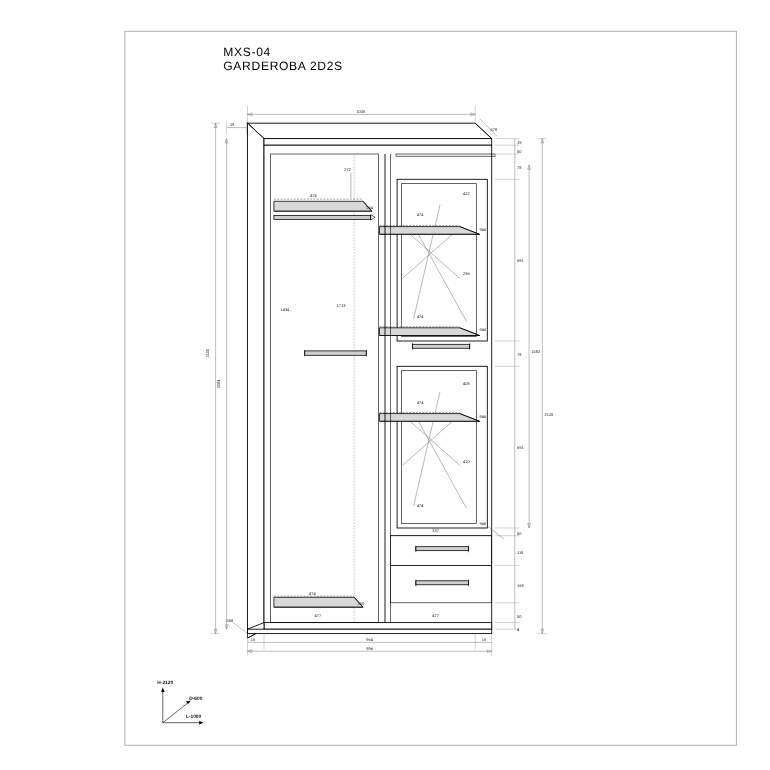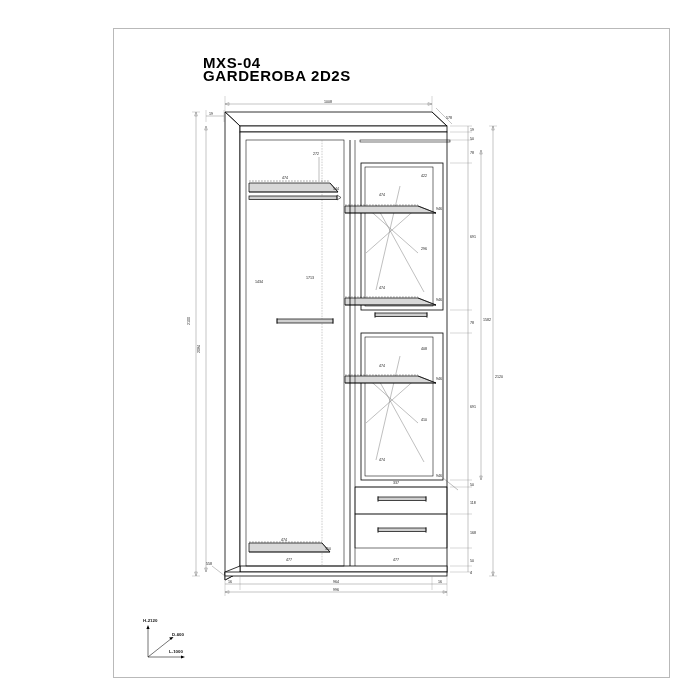--- a/index.html
+++ b/index.html
@@ -22,23 +22,23 @@
     left: 113px;
     top: 28px;
     width: 557px;
     height: 650px;
     border: 1px solid #b9b9b9;
     box-sizing: border-box;
   }
   .title-block {
     position: absolute;
     left: 203px;
-    top: 56px;
-    font-size: 15px;
-    font-weight: bold;
+    top: 42px;
+    font-size: 11px;
+    font-weight: normal;
     letter-spacing: 0.6px;
     color: #000;
     line-height: 13px;
   }
   svg.draw {
     position: absolute;
     left: 0;
     top: 0;
     width: 700px;
     height: 700px;

